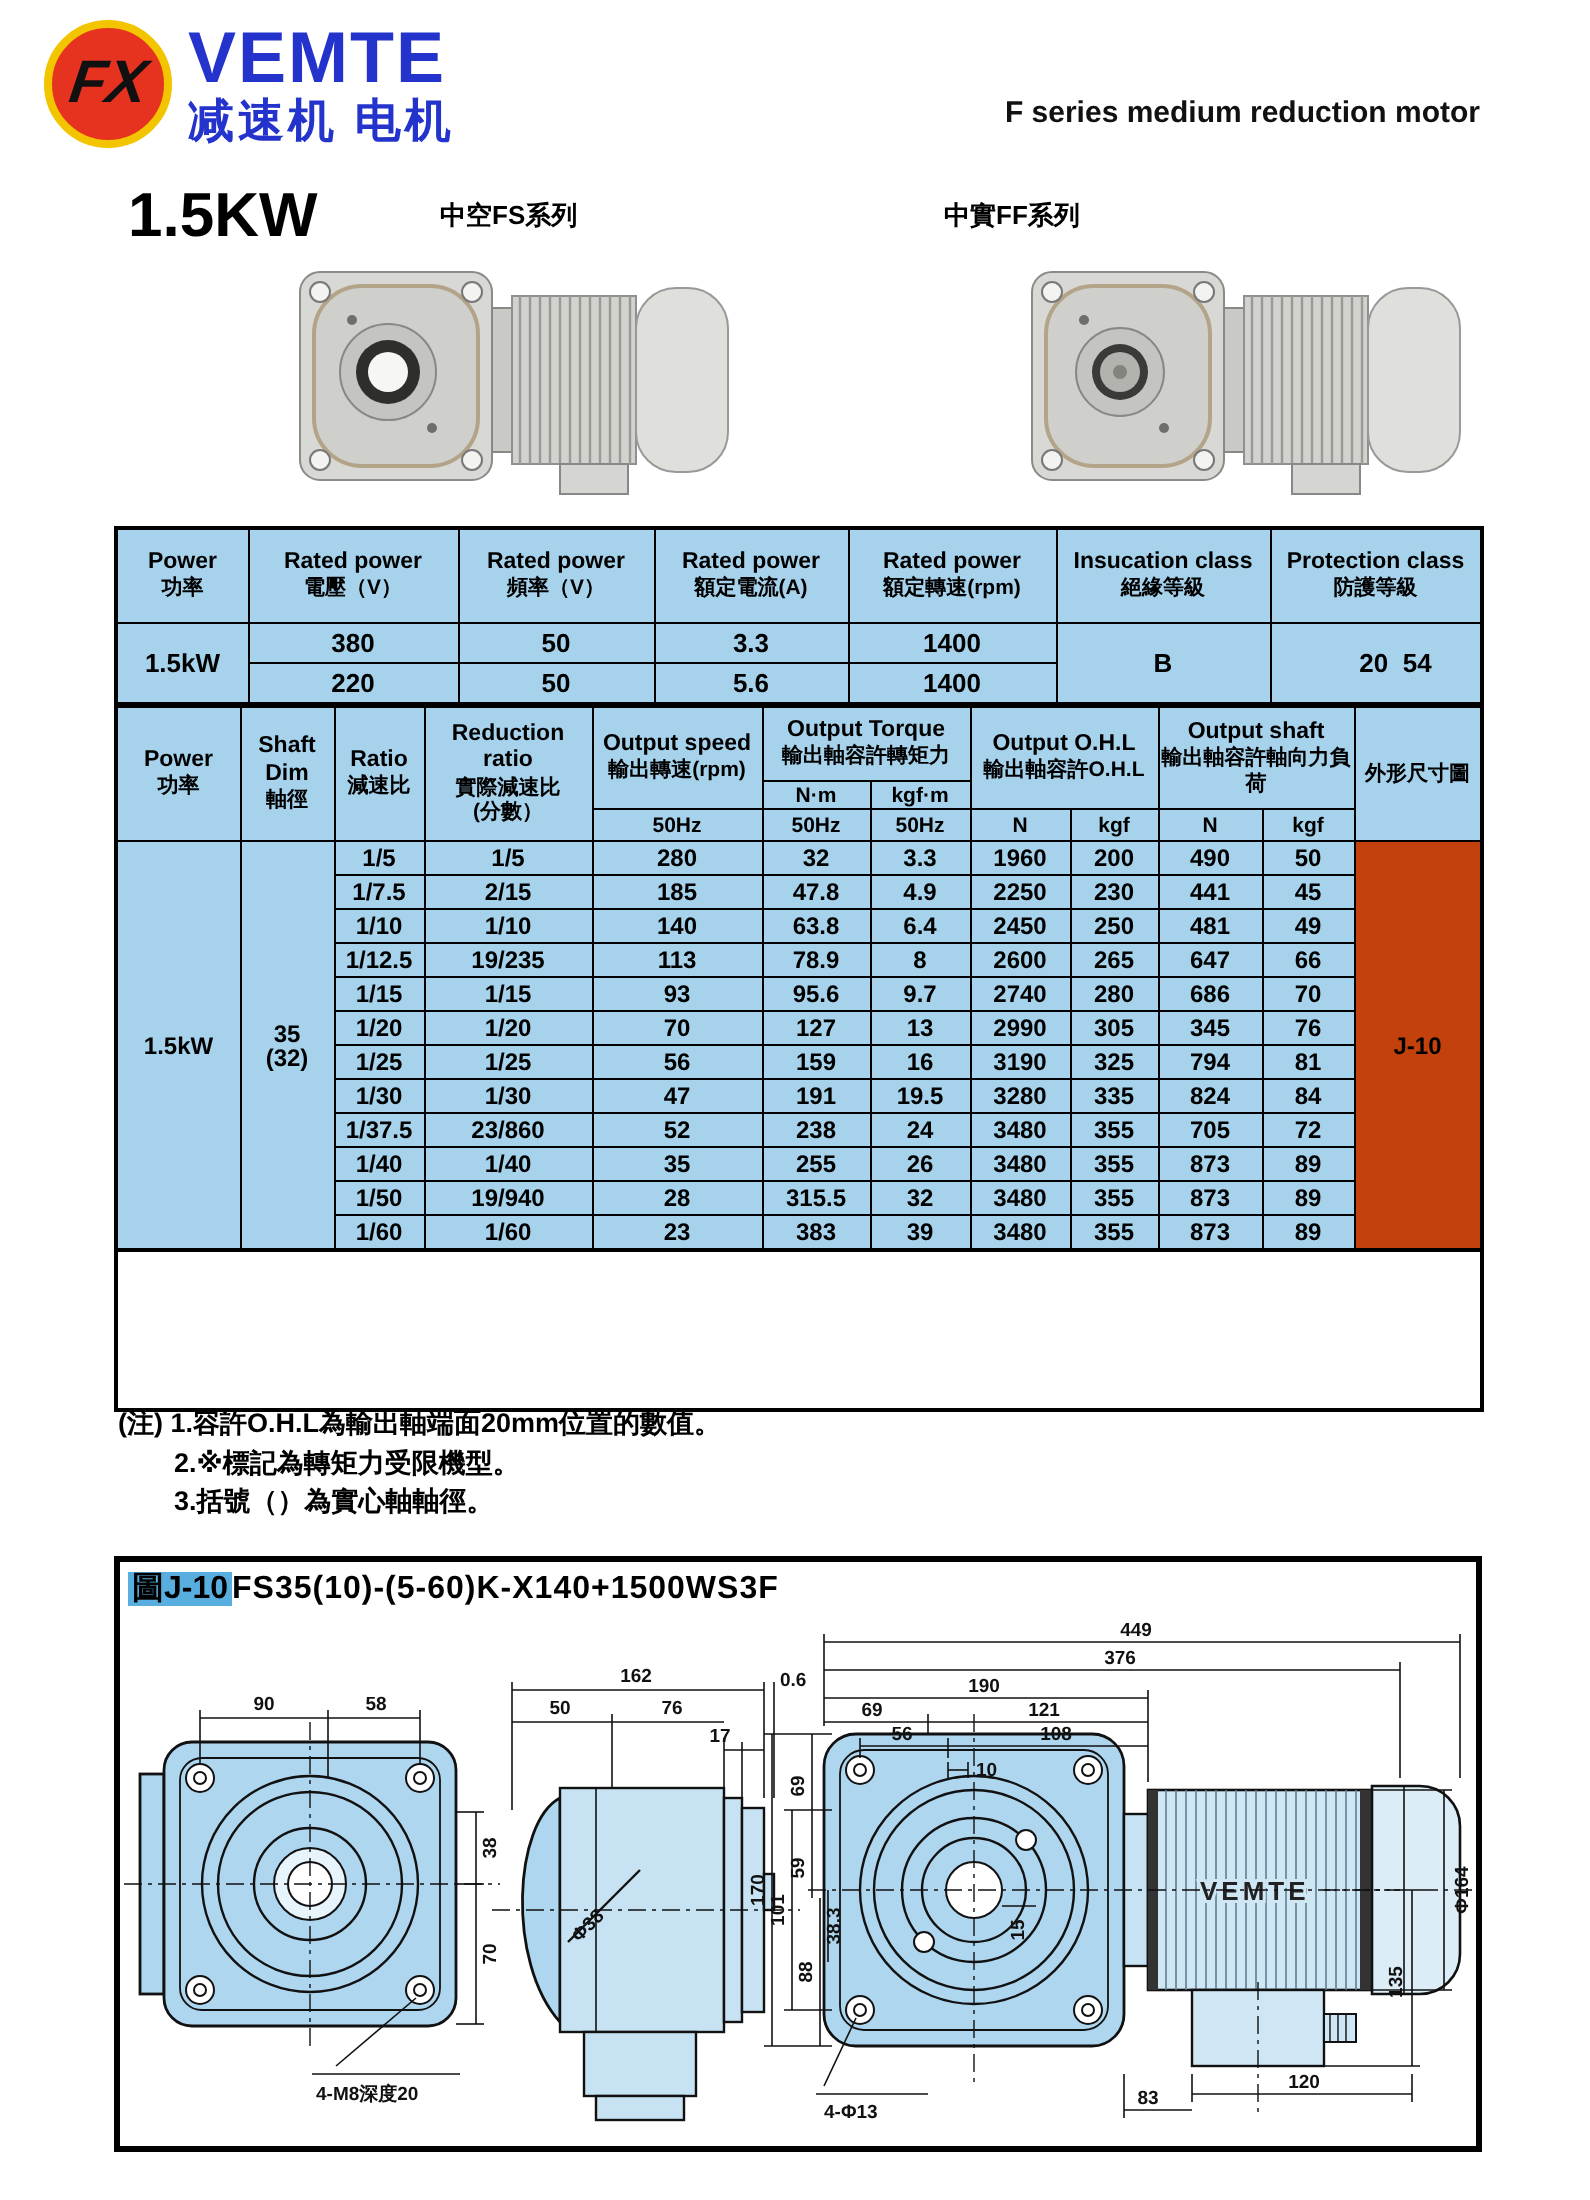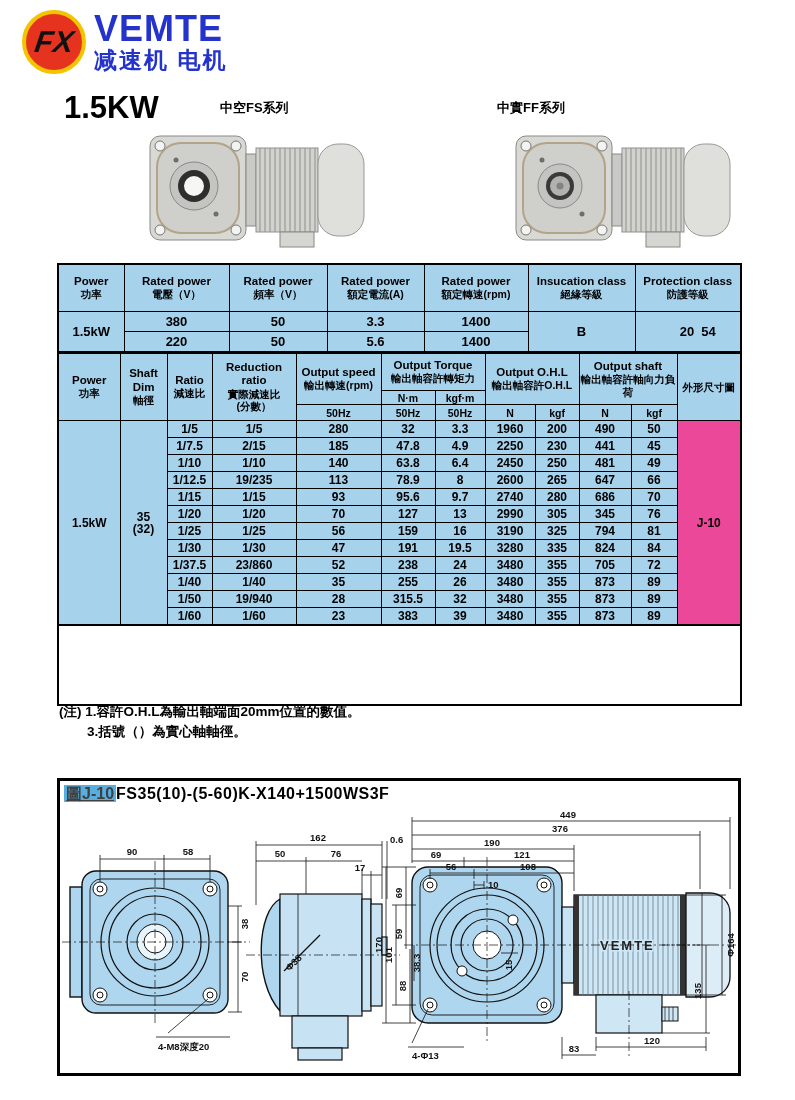--- a/index.html
+++ b/index.html
@@ -11,21 +11,21 @@
                display:flex;align-items:center;justify-content:center;box-sizing:border-box;}
   .logo-mark{font-weight:bold;font-style:italic;font-size:30px;color:#111;transform:skewX(-8deg);}
   .logo-text{margin-left:8px;}
   .brand{font-size:36px;font-weight:bold;color:#2433cc;letter-spacing:1px;line-height:1.0;}
   .brand-sub{font-size:23px;font-weight:bold;color:#2433cc;letter-spacing:2px;line-height:1.15;}
   .title-block{position:absolute;right:55px;top:48px;text-align:right;}
   .title-en{font-size:15px;font-weight:bold;color:#111;}
   .title-zh{font-size:12px;font-weight:bold;color:#111;margin-top:1px;}
   .power-label{position:absolute;left:64px;top:90px;font-size:31px;font-weight:bold;letter-spacing:0px;}
   .series-label{position:absolute;top:99px;font-size:13px;font-weight:bold;}
-  .s1{left:220px;} .s2{left:497px;}
+  .s1{left:220px;} .s2{left:472px;}
   .photo{position:absolute;top:130px;}
   .p1{left:146px;} .p2{left:512px;}
   
   table{border-collapse:collapse;table-layout:fixed;}
   .spec-table{position:absolute;left:57px;width:683px;border:2px solid #000;}
   .t1{top:263px;}
   .t2{top:352px;}
   td{border:1px solid #000;background:#a6d2ec;text-align:center;vertical-align:middle;
      font-weight:bold;padding:0;overflow:hidden;}
   .h-en{display:block;font-size:11.5px;line-height:1.15;}
@@ -34,30 +34,30 @@
   .t1 .data td{height:19px;font-size:13px;}
   .t1 .power-cell{font-size:13.5px;}
   .t1 .ins-cell{font-size:16px;}
   .t1 .prot-cell{font-size:15px;white-space:pre;padding-left:20px;}
   .t2 .hA td{height:36px;}
   .t2 .hB td{height:13px;font-size:10.5px;}
   .t2 .hC td{height:15px;font-size:10.5px;margin-top:40px;}
   .t2 .data td{height:16px;font-size:12px;line-height:1;}
   .t2 .power-cell{font-size:13.5px;}
   .t2 .shaft-cell{font-size:13px;line-height:1.2;}
-  .t2 .outline-cell{background:#ec4899;font-size:14px;}
+  .t2 .outline-cell{background:#c2410c;font-size:14px;}
   .t2 .empty-cell{background:#fff;height:78px;border-top:2px solid #000;}
   
   .notes{position:absolute;left:59px;top:702px;font-size:13.5px;font-weight:bold;line-height:1.45;}
   .notes .ind{margin-left:28px;}
   
   .drawing-box{position:absolute;left:57px;top:778px;width:684px;height:298px;border:3px solid #000;
                box-sizing:border-box;background:#fff;}
   .drawing-title{position:absolute;left:4px;top:3px;font-size:16px;font-weight:bold;white-space:nowrap;}
-  .tag-hl{background:#58aede;color:#404040;padding:0 2px;text-decoration:underline;}
+  .tag-hl{background:#58aede;color:#000000;padding:0 2px;}
   .model-txt{color:#000;letter-spacing:0.5px;}
   .drawing-svg{position:absolute;left:0;top:28px;}
   
   .ln{stroke:#111;stroke-width:1.2;fill:none;}
   .fillb{fill:#aed6ee;stroke:#111;stroke-width:1.4;}
   .fillb2{fill:#c6e2f3;stroke:#111;stroke-width:1.2;}
   .dim{stroke:#111;stroke-width:0.8;fill:none;}
   .cl{stroke:#111;stroke-width:0.7;stroke-dasharray:9 3 2 3;fill:none;}
   text.d{font-family:"Liberation Sans",sans-serif;font-size:9.5px;font-weight:bold;fill:#111;}
   text.dv{font-family:"Liberation Sans",sans-serif;font-size:9.5px;font-weight:bold;fill:#111;text-anchor:middle;}
@@ -72,20 +72,21 @@
   <div class="logo">
     <div class="logo-circle">
       <span class="logo-mark">FX</span>
     </div>
     <div class="logo-text">
       <div class="brand">VEMTE</div>
       <div class="brand-sub">减速机 电机</div>
     </div>
   </div>
   <div class="title-block">
+    <div class="title-en">F series medium reduction motor</div>
   </div>
   <div class="power-label">1.5KW</div>
   <div class="series-label s1">中空FS系列</div>
   <div class="series-label s2">中實FF系列</div>
 
   <svg class="photo p1" width="230" height="120" viewBox="0 0 230 120">
     <g>
       <rect x="4" y="6" width="96" height="104" rx="10" fill="#d8d8d4" stroke="#8a8a86"></rect>
       <rect x="11" y="13" width="82" height="90" rx="24" fill="#cfcfcb" stroke="#b3a489" stroke-width="2"></rect>
       <circle cx="14" cy="16" r="5" fill="#f3f3f1" stroke="#777"></circle>
@@ -421,20 +422,21 @@
           <td>89</td>
     </tr>
     <tr>
       <td class="empty-cell" colspan="12"></td>
     </tr>
   </tbody>
     </table>
 
   <div class="notes">
     <div>(注) 1.容許O.H.L為輸出軸端面20mm位置的數值。</div>
+    <div class="ind">2.※標記為轉矩力受限機型。</div>
     <div class="ind">3.括號（）為實心軸軸徑。</div>
   </div>
 
   <div class="drawing-box">
     <div class="drawing-title">
       <span class="tag-hl">圖J-10</span><span class="model-txt">FS35(10)-(5-60)K-X140+1500WS3F</span>
     </div>
     <svg class="drawing-svg" width="680" height="262" viewBox="0 0 680 262">
 
       <g>

